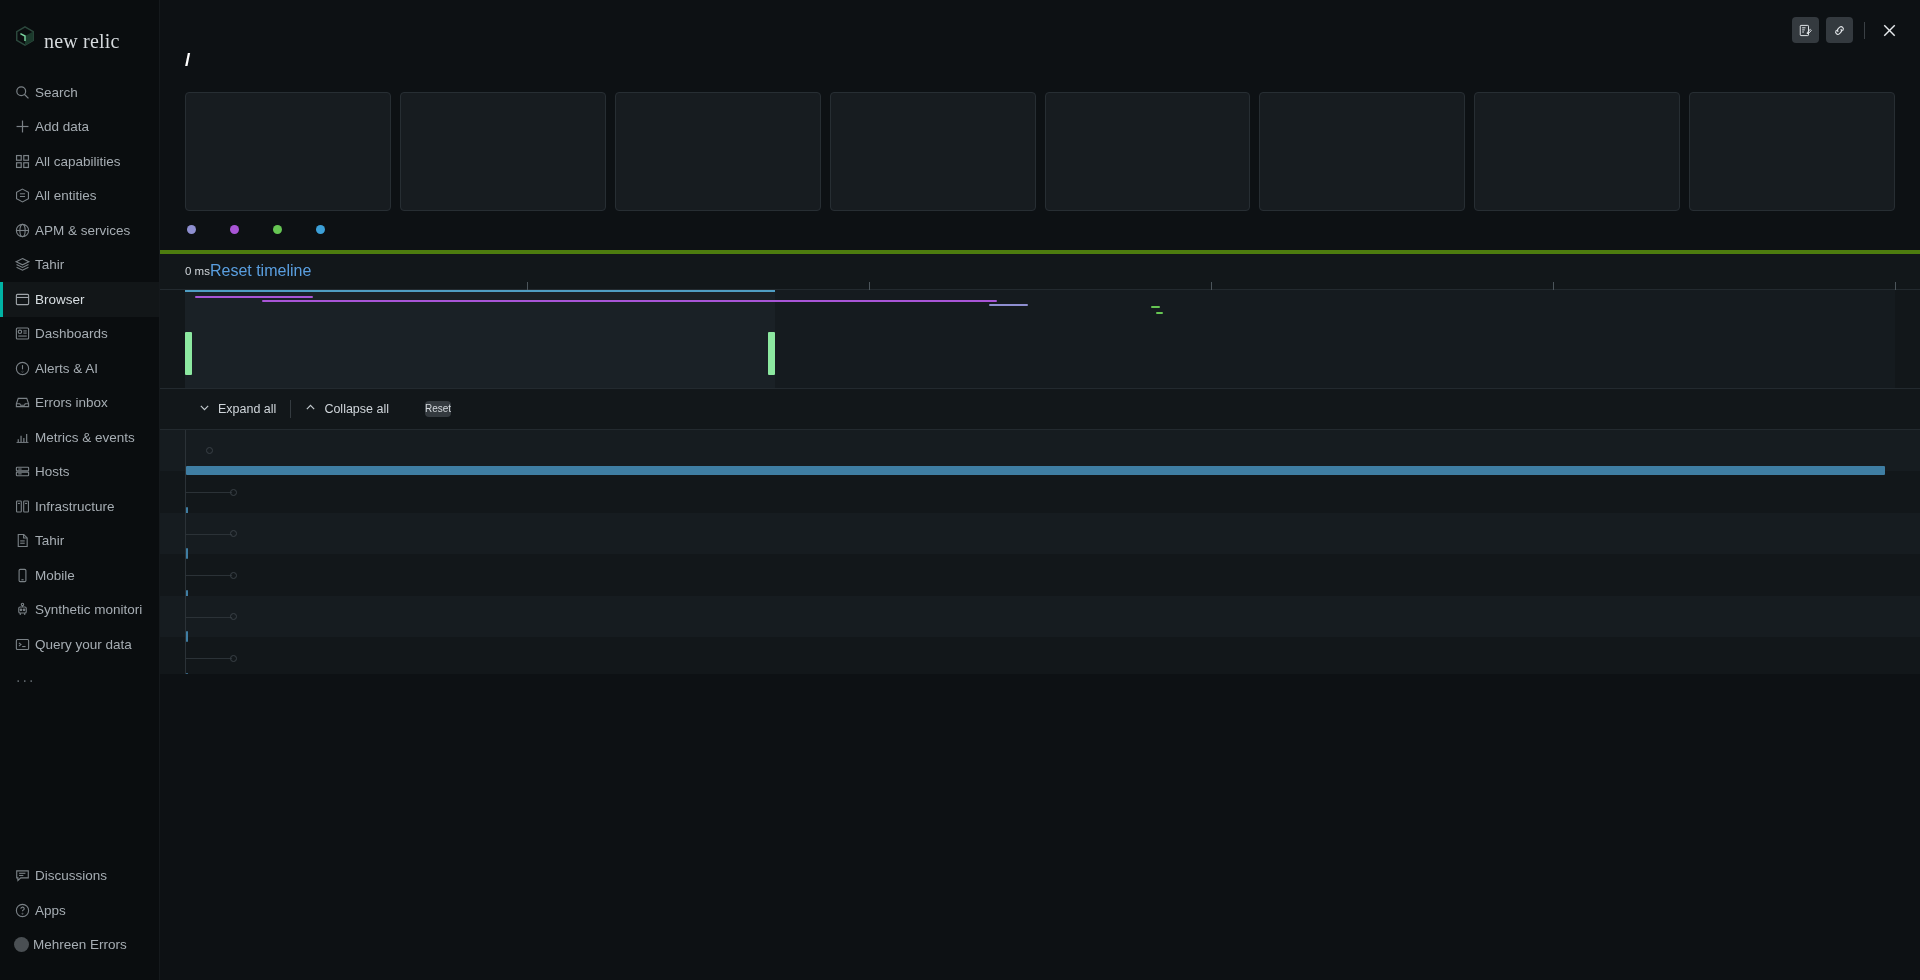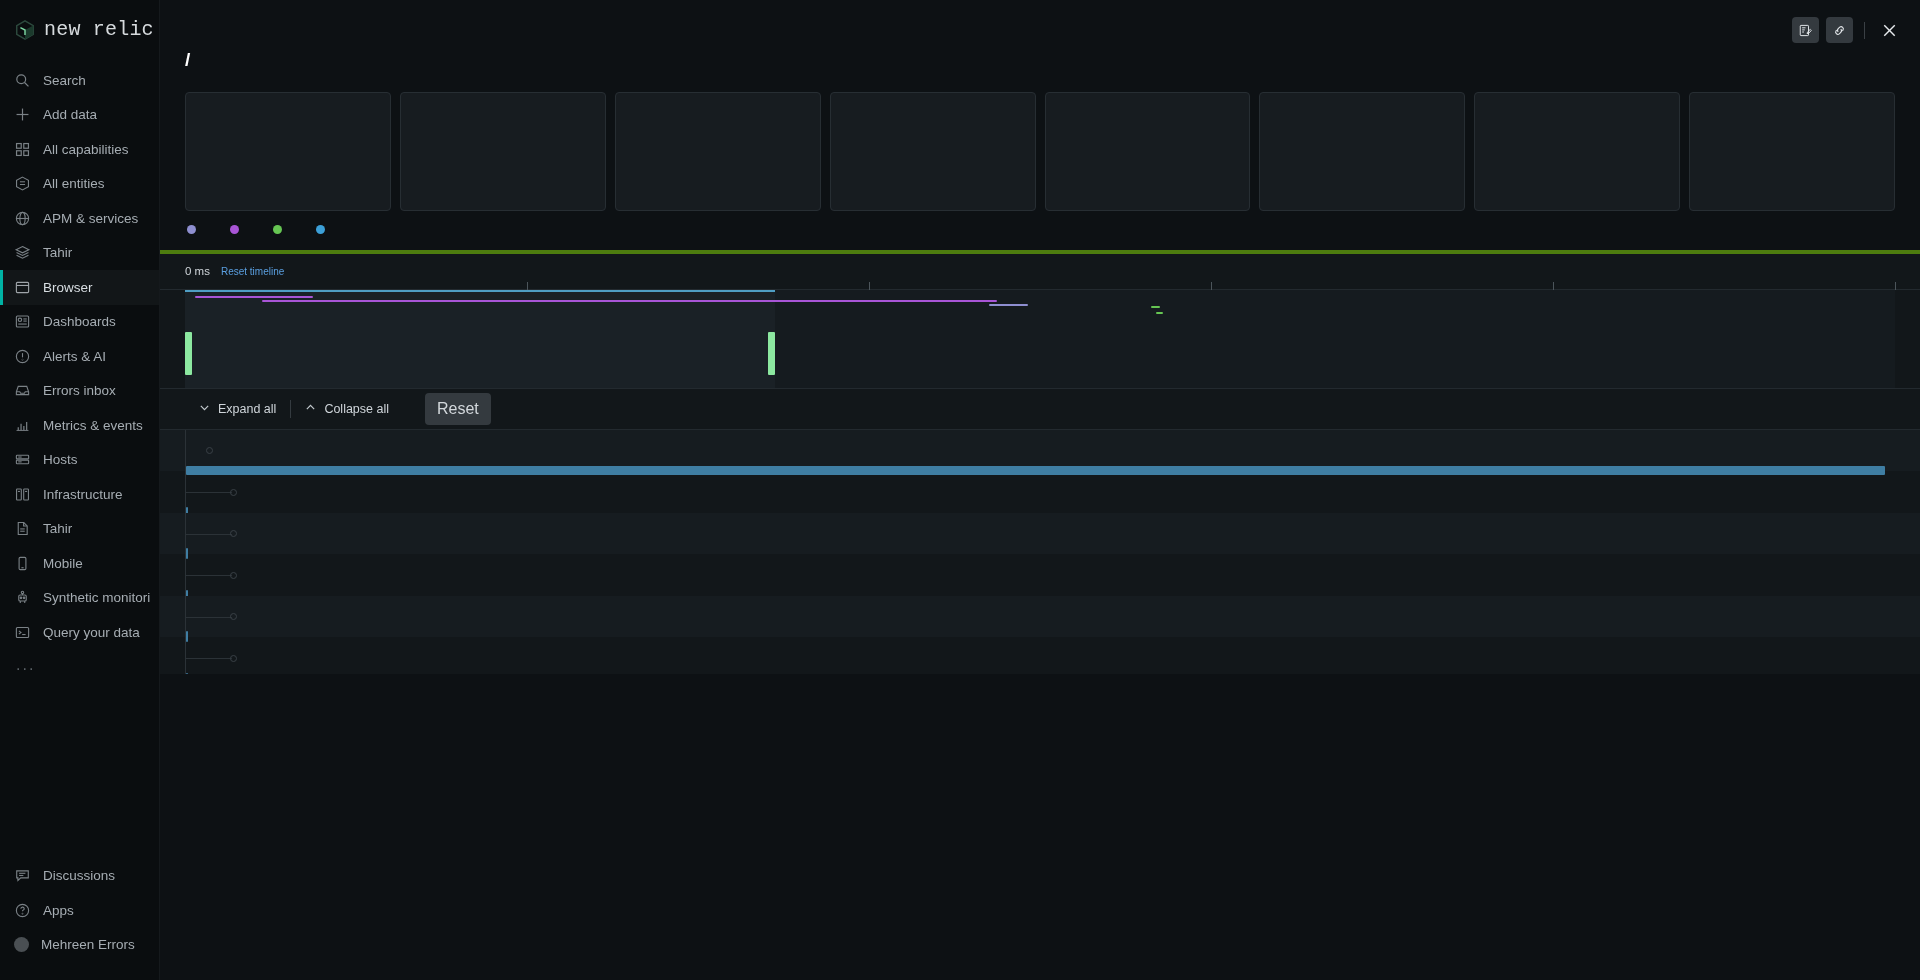--- a/index.html
+++ b/index.html
@@ -22,25 +22,26 @@
     position: relative;
     overflow: hidden;
   }
   .brand {
     display: flex; align-items: center; gap: 8px;
     padding: 18px 0 22px 14px;
   }
   .brand-mark { width: 22px; height: 22px; flex: 0 0 22px; }
   .brand-text {
     font-size: 20px; color: #d6dadd; letter-spacing: .2px;
-    font-family: Liberation Mono, monospace;
+    font-family: Liberation Serif, serif;
+    margin-top: 12px;
   }
   .nav { display: flex; flex-direction: column; }
   .nav-item {
-    display: flex; align-items: center; gap: 12px;
+    display: flex; align-items: center; gap: 4px;
     height: 34.5px; padding-left: 14px;
     color: #a6adb3; font-size: 13.5px;
     white-space: nowrap; cursor: pointer;
     position: relative;
   }
   .nav-item .ic { width: 17px; height: 17px; flex: 0 0 17px; opacity: .78; }
   .nav-item.active { background: #121618; color: #d8dee2; }
   .nav-item.active::before {
     content: ""; position: absolute; left: 0; top: 0; bottom: 0;
     width: 2.5px; background: #00b3a4;
@@ -138,21 +139,21 @@
     margin: 16px 0 0 0; background: #12171a;
     border-top: 4px solid #4d7c0f;
   }
   .ruler {
     position: relative; height: 36px; padding: 0 25px;
     display: flex; align-items: center;
     border-bottom: 1px solid #232a2f;
   }
   .ruler-start { font-size: 11.5px; color: #cfd5da; }
   .reset-link {
-    font-size: 10px; color: #5a9fe0; margin-left: 11px; cursor: pointer;
+    font-size: 16px; color: #5a9fe0; cursor: pointer;
   }
   .tick {
     position: absolute; top: 11px; transform: translateX(-50%);
     font-size: 11.5px; color: #cfd5da; white-space: nowrap;
   }
   .tick::after {
     content: ""; position: absolute; left: 50%; top: 17px;
     width: 1px; height: 8px; background: #4c555b;
   }
 
@@ -180,23 +181,23 @@
     background: #12171a;
   }
   .ctrl {
     display: flex; align-items: center; gap: 8px;
     font-size: 12.5px; color: #cfd5da; cursor: pointer;
     padding: 0 14px;
     text-align: right;
   }
   .ctrl-sep { width: 1px; height: 18px; background: #343b40; }
   .reset-btn {
-    margin-left: 22px; height: 32px; padding: 0 12px;
+    margin-left: 22px; height: 16px; padding: 0 0;
     background: #343a3f; border-radius: 4px;
-    font-size: 16px; color: #d3d8dc;
+    font-size: 10px; color: #d3d8dc;
     display: flex; align-items: center; cursor: pointer;
   }
 
   
   .trace {
     background: #12171a; position: relative;
     height: 244px; overflow: hidden;
   }
   .trow {
     position: relative; height: 41.5px;

